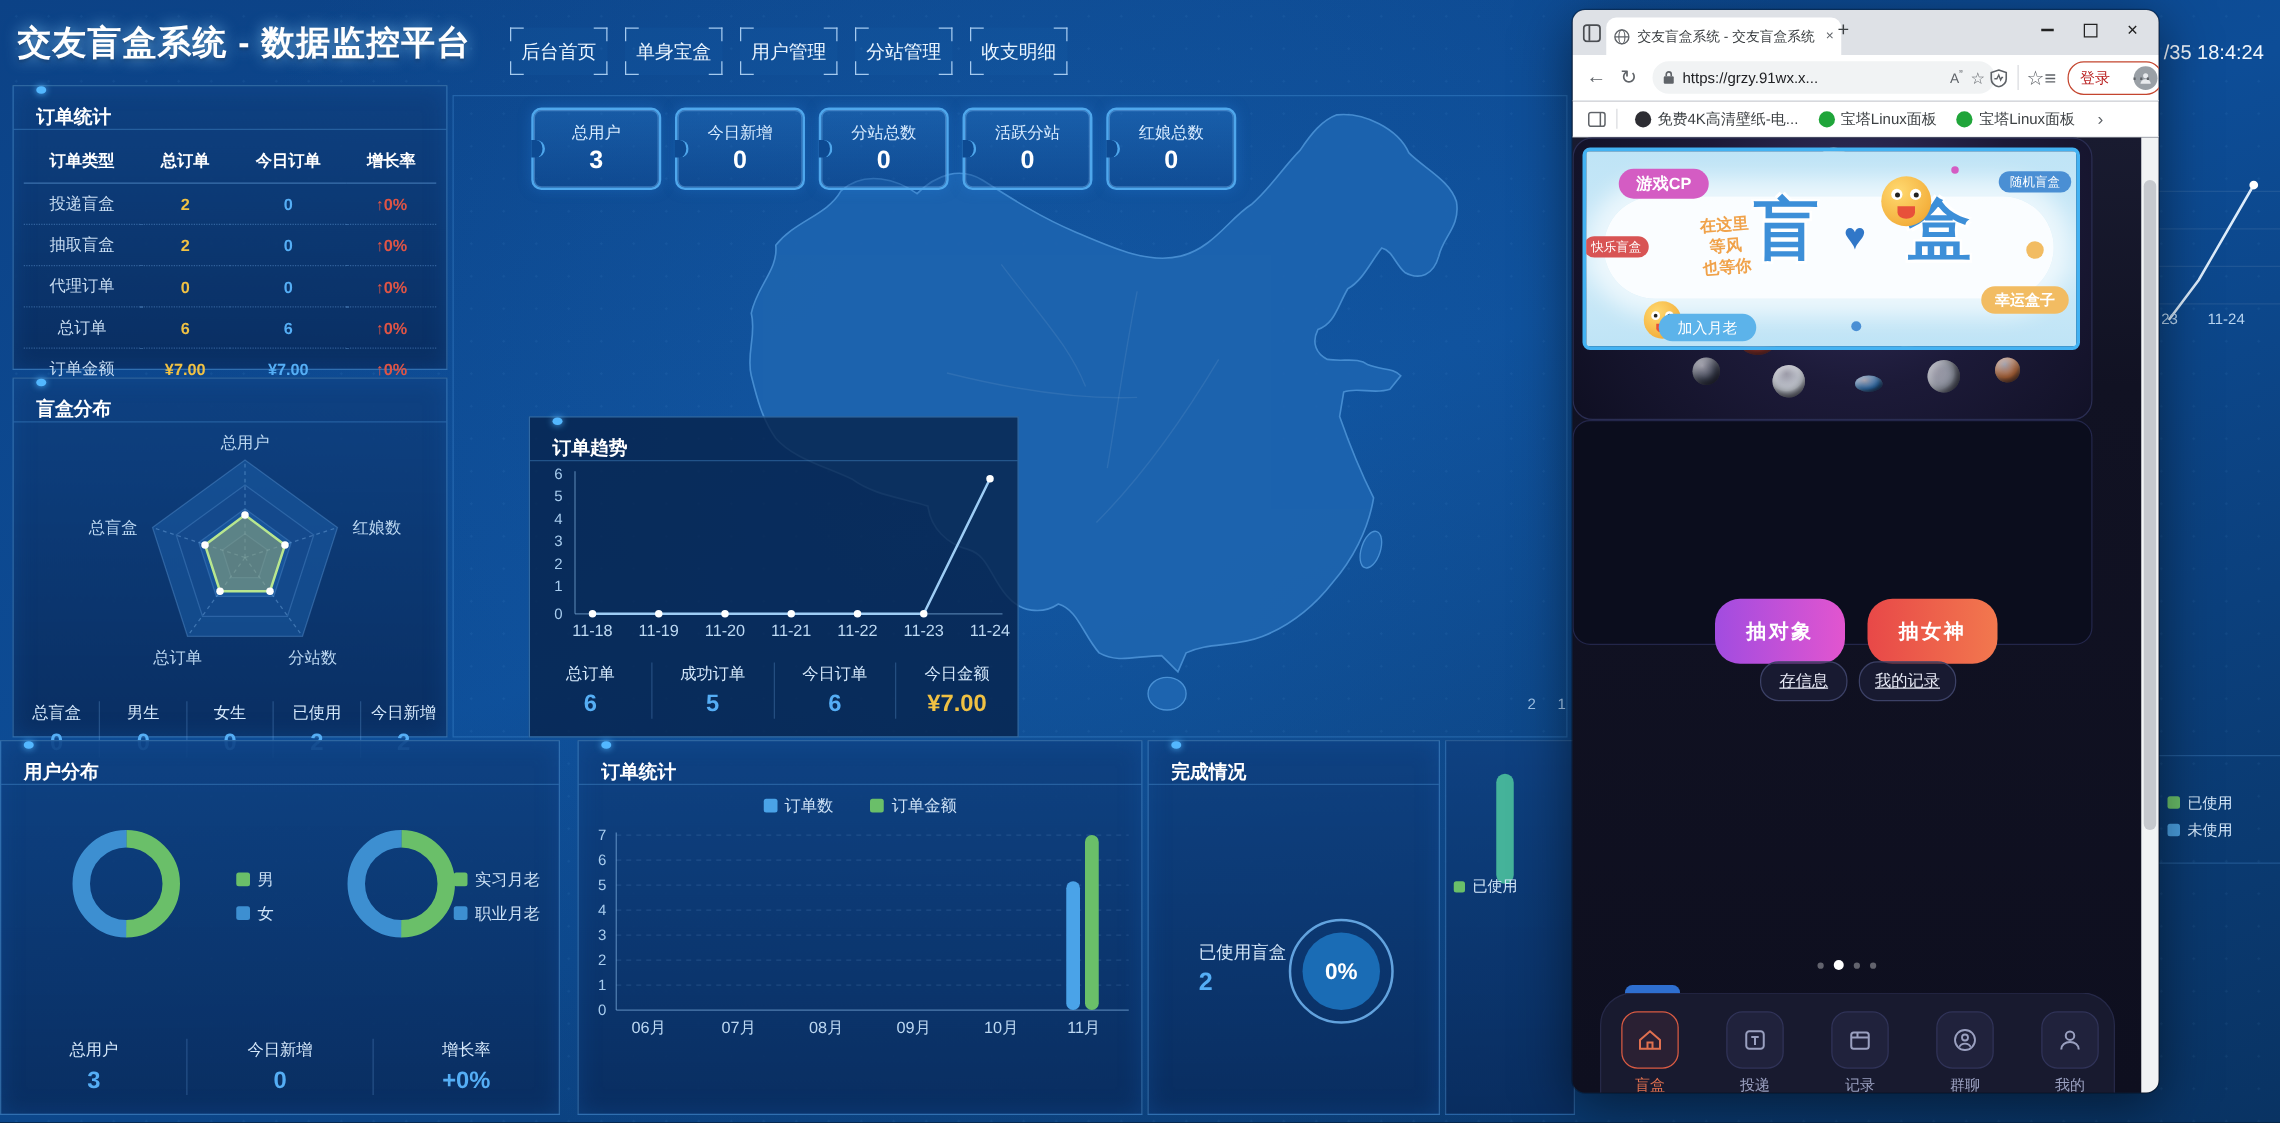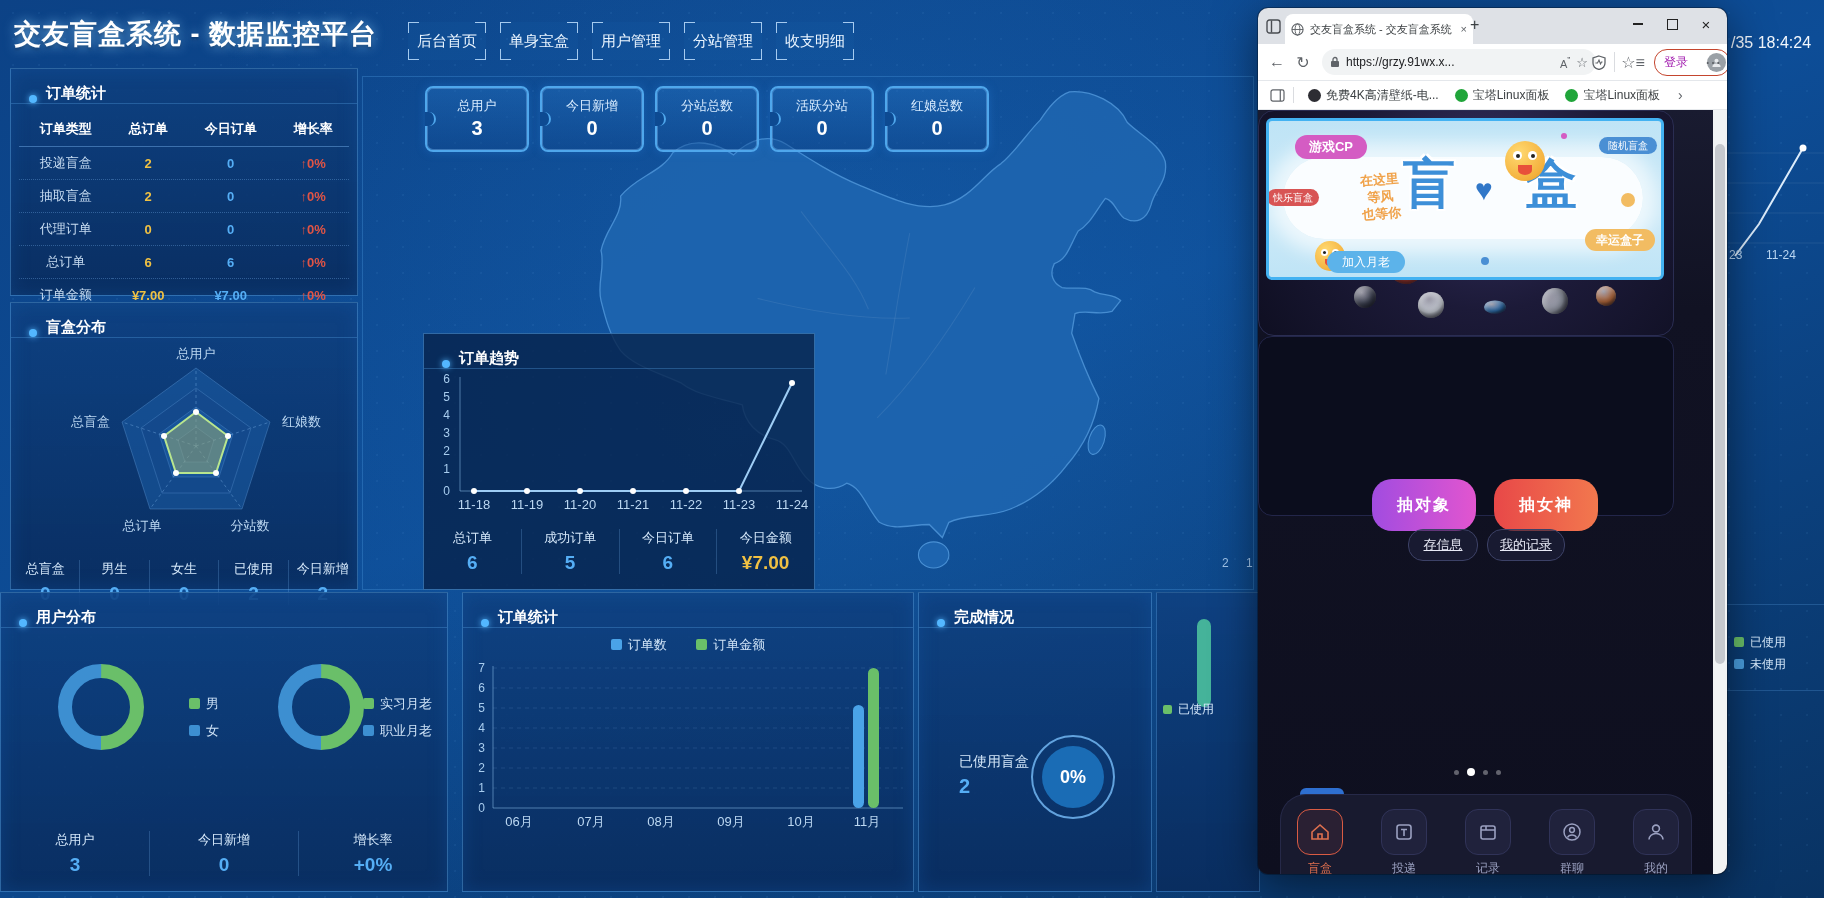--- a/index.html
+++ b/index.html
@@ -17,22 +17,22 @@
     text-shadow:0 0 12px rgba(140,210,255,.8),0 2px 3px rgba(0,30,70,.6);letter-spacing:1px;}
   .navbtn{top:22px;height:38px;width:78px;display:flex;align-items:center;justify-content:center;
     color:#eaf5ff;font-size:15px;cursor:pointer;background:rgba(30,100,175,.15);}
   .navbtn i{position:absolute;width:10px;height:10px;border:1px solid #bfe0ff;opacity:.85;}
   .navbtn i.c1{top:0;left:0;border-right:none;border-bottom:none;}
   .navbtn i.c2{top:0;right:0;border-left:none;border-bottom:none;}
   .navbtn i.c3{bottom:0;left:0;border-right:none;border-top:none;}
   .navbtn i.c4{bottom:0;right:0;border-left:none;border-top:none;}
   .panel{background:linear-gradient(180deg, rgba(14,64,128,.88), rgba(9,44,94,.92));
     border:1px solid rgba(82,158,224,.5);box-shadow:inset 0 0 18px rgba(20,90,170,.35);}
-  .ptitle{display:flex;align-items:flex-end;gap:9px;height:34px;padding-left:18px;
-    border-bottom:1px solid rgba(82,158,224,.35);color:#fff;font-size:15px;font-weight:bold;}
+  .ptitle{display:flex;align-items:flex-start;gap:9px;height:34px;padding-left:18px;
+    border-bottom:1px solid rgba(82,158,224,.35);color:#fff;font-size:15px;font-weight:bold;flex-direction:column;}
   .pdot{width:8px;height:8px;border-radius:50%;background:#53b7ff;box-shadow:0 0 6px #53b7ff;}
   table.otable{width:330px;margin:10px 8px 0 8px;border-collapse:collapse;font-size:13px;}
   table.otable th{color:#fff;font-weight:bold;padding:6px 2px 8px;border-bottom:1px solid rgba(120,180,240,.45);}
   table.otable td{color:#c8ddf2;text-align:center;padding:7px 2px;border-bottom:1px dotted rgba(120,180,240,.35);}
   table.otable tr:last-child td{border-bottom:none;}
   .v-yellow{color:#f0c143 !important;font-weight:bold;}
   .v-blue{color:#55aef5 !important;font-weight:bold;}
   .v-red{color:#e05445 !important;font-weight:bold;}
   .statcols{display:flex;}
   .statcol{flex:1;text-align:center;border-right:1px solid rgba(120,180,240,.25);}
@@ -528,21 +528,21 @@
         <span style="color:#5f6368;font-size:11px;">A<sup>”</sup></span>
         <span style="color:#5f6368;font-size:13px;">☆</span>
       </div>
       <svg class="abs" style="left:334px;top:11px;" width="14" height="15" viewBox="0 0 14 15">
           <path d="M7,1 L13,3 V8 C13,11.5 10.5,13.6 7,14.5 C3.5,13.6 1,11.5 1,8 V3 Z" fill="none" stroke="#5f6368" stroke-width="1.3"></path>
           <path d="M3.5,8 h2 l1.5,-3 1.5,4 1,-2 h1" fill="none" stroke="#5f6368" stroke-width="1.1"></path>
         </svg>
       <div class="abs" style="left:356px;top:8px;width:1px;height:20px;background:#dadce0;"></div>
       <span class="abs tico" style="left:362px;top:9px;">☆≡</span>
       <div class="abs" style="left:396px;top:5px;width:62px;height:25px;border:1.5px solid #c4452e;border-radius:13px;display:flex;align-items:center;justify-content:space-between;padding:0 3px 0 9px;cursor:pointer;">
-        <span style="font-size:12px;color:#a21caf;">登录</span>
+        <span style="font-size:12px;color:#b91c1c;">登录</span>
         <span style="width:19px;height:19px;border-radius:50%;background:#9aa0a6;display:inline-flex;align-items:center;justify-content:center;">
           <svg width="11" height="11" viewBox="0 0 12 12">
               <circle cx="6" cy="4" r="2.2" fill="#e8eaed"></circle>
               <path d="M1.5,11 a4.5,4 0 0 1 9,0 Z" fill="#e8eaed"></path>
             </svg>
         </span>
       </div>
       <span class="abs tico" style="left:442px;top:9px;">⋯</span>
     </div>
     <div class="bookbar">

